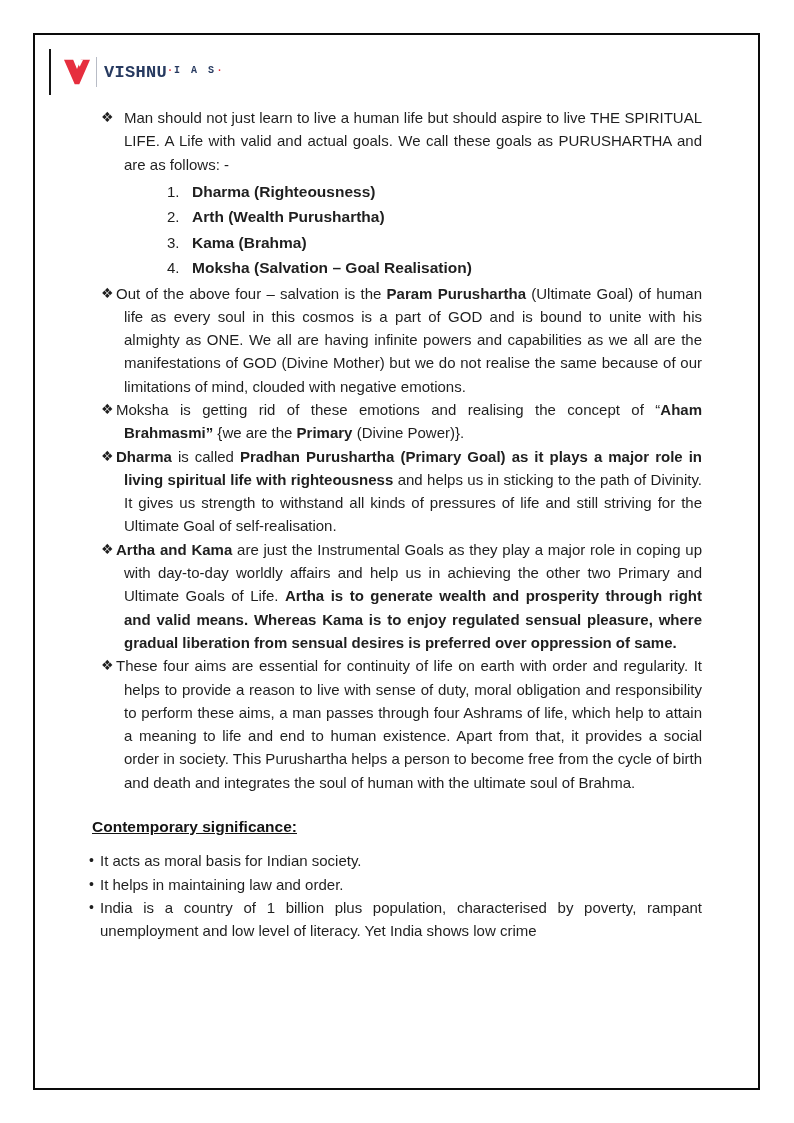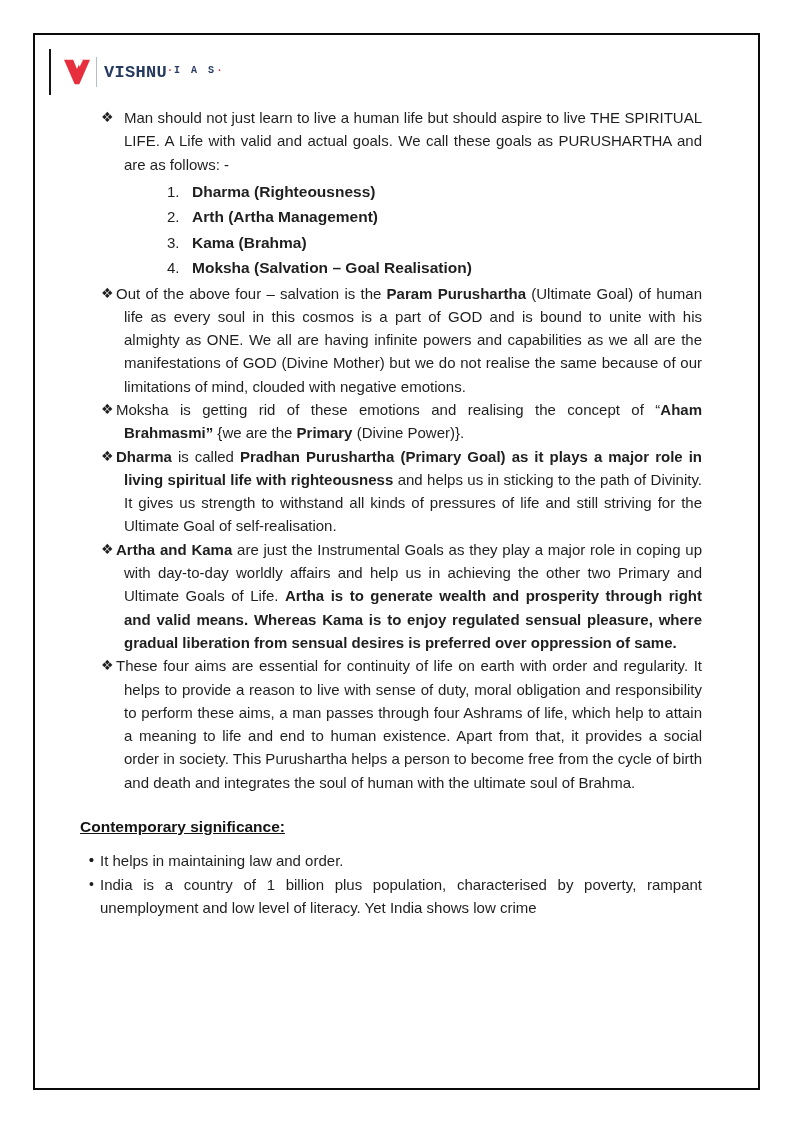--- a/index.html
+++ b/index.html
@@ -87,21 +87,21 @@
     font-size: 15.5px;
     text-align: left;
   }
   .numbered-item .num {
     position: absolute;
     left: 87px;
     font-weight: normal;
     font-size: 15px;
   }
   .section-heading {
-    margin: 21px 0 11px 0;
+    margin: 21px 0 11px 12px;
     font-size: 15.5px;
     font-weight: bold;
     text-decoration: underline;
     text-align: left;
     color: #141414;
   }
   .dot-item { padding-left: 20px; }
   .dot-bullet {
     position: absolute;
     left: 9px;
@@ -126,28 +126,28 @@
     <div class="logo-text">
       <div class="logo-brand">VISHNU</div>
       <div class="logo-sub"><span class="red-dot">·</span><span>I A S</span><span class="red-dot">·</span></div>
     </div>
   </div>
 
   <div class="doc-flow" id="doc-flow">
       <div class="para diamond-item"><span class="diamond-bullet">❖</span><span><span>Man should not just learn to live a human life but should aspire to live THE SPIRITUAL LIFE. A Life with valid and actual goals. We call these goals as PURUSHARTHA and are as follows: -</span></span></div>
       <div class="numbered-list">
         <div class="numbered-item"><span class="num">1.</span><span>Dharma (Righteousness)</span></div>
-        <div class="numbered-item"><span class="num">2.</span><span>Arth (Artha Management)</span></div>
+        <div class="numbered-item"><span class="num">2.</span><span>Arth (Wealth Purushartha)</span></div>
         <div class="numbered-item"><span class="num">3.</span><span>Kama (Brahma)</span></div>
         <div class="numbered-item"><span class="num">4.</span><span>Moksha (Salvation – Goal Realisation)</span></div>
       </div>
       <div class="para diamond-item tight"><span class="diamond-bullet">❖</span><span><span>Out of the above four – salvation is the </span><b>Param Purushartha</b><span> (Ultimate Goal) of human life as every soul in this cosmos is a part of GOD and is bound to unite with his almighty as ONE. We all are having infinite powers and capabilities as we all are the manifestations of GOD (Divine Mother) but we do not realise the same because of our limitations of mind, clouded with negative emotions.</span></span></div>
       <div class="para diamond-item tight"><span class="diamond-bullet">❖</span><span><span>Moksha is getting rid of these emotions and realising the concept of “</span><b>Aham Brahmasmi”</b><span> {we are the </span><b>Primary</b><span> (Divine Power)}.</span></span></div>
       <div class="para diamond-item tight"><span class="diamond-bullet">❖</span><span><b>Dharma</b><span> is called </span><b>Pradhan Purushartha (Primary Goal) as it plays a major role in living spiritual life with righteousness</b><span> and helps us in sticking to the path of Divinity. It gives us strength to withstand all kinds of pressures of life and still striving for the Ultimate Goal of self-realisation.</span></span></div>
       <div class="para diamond-item tight"><span class="diamond-bullet">❖</span><span><b>Artha and Kama</b><span> are just the Instrumental Goals as they play a major role in coping up with day-to-day worldly affairs and help us in achieving the other two Primary and Ultimate Goals of Life. </span><b>Artha is to generate wealth and prosperity through right and valid means. Whereas Kama is to enjoy regulated sensual pleasure, where gradual liberation from sensual desires is preferred over oppression of same.</b></span></div>
       <div class="para diamond-item tight"><span class="diamond-bullet">❖</span><span><span>These four aims are essential for continuity of life on earth with order and regularity. It helps to provide a reason to live with sense of duty, moral obligation and responsibility to perform these aims, a man passes through four Ashrams of life, which help to attain a meaning to life and end to human existence. Apart from that, it provides a social order in society. This Purushartha helps a person to become free from the cycle of birth and death and integrates the soul of human with the ultimate soul of Brahma.</span></span></div>
       <div class="section-heading">Contemporary significance:</div>
-      <div class="para dot-item"><span class="dot-bullet">•</span></div>
+      <div class="para dot-item"><span class="dot-bullet">•</span><span><span>It acts as moral basis for Indian society.</span></span></div>
       <div class="para dot-item"><span class="dot-bullet">•</span><span><span>It helps in maintaining law and order.</span></span></div>
       <div class="para dot-item"><span class="dot-bullet">•</span><span><span>India is a country of 1 billion plus population, characterised by poverty, rampant unemployment and low level of literacy. Yet India shows low crime</span></span></div>
     </div>
 
 </div>
 
 </body></html>

